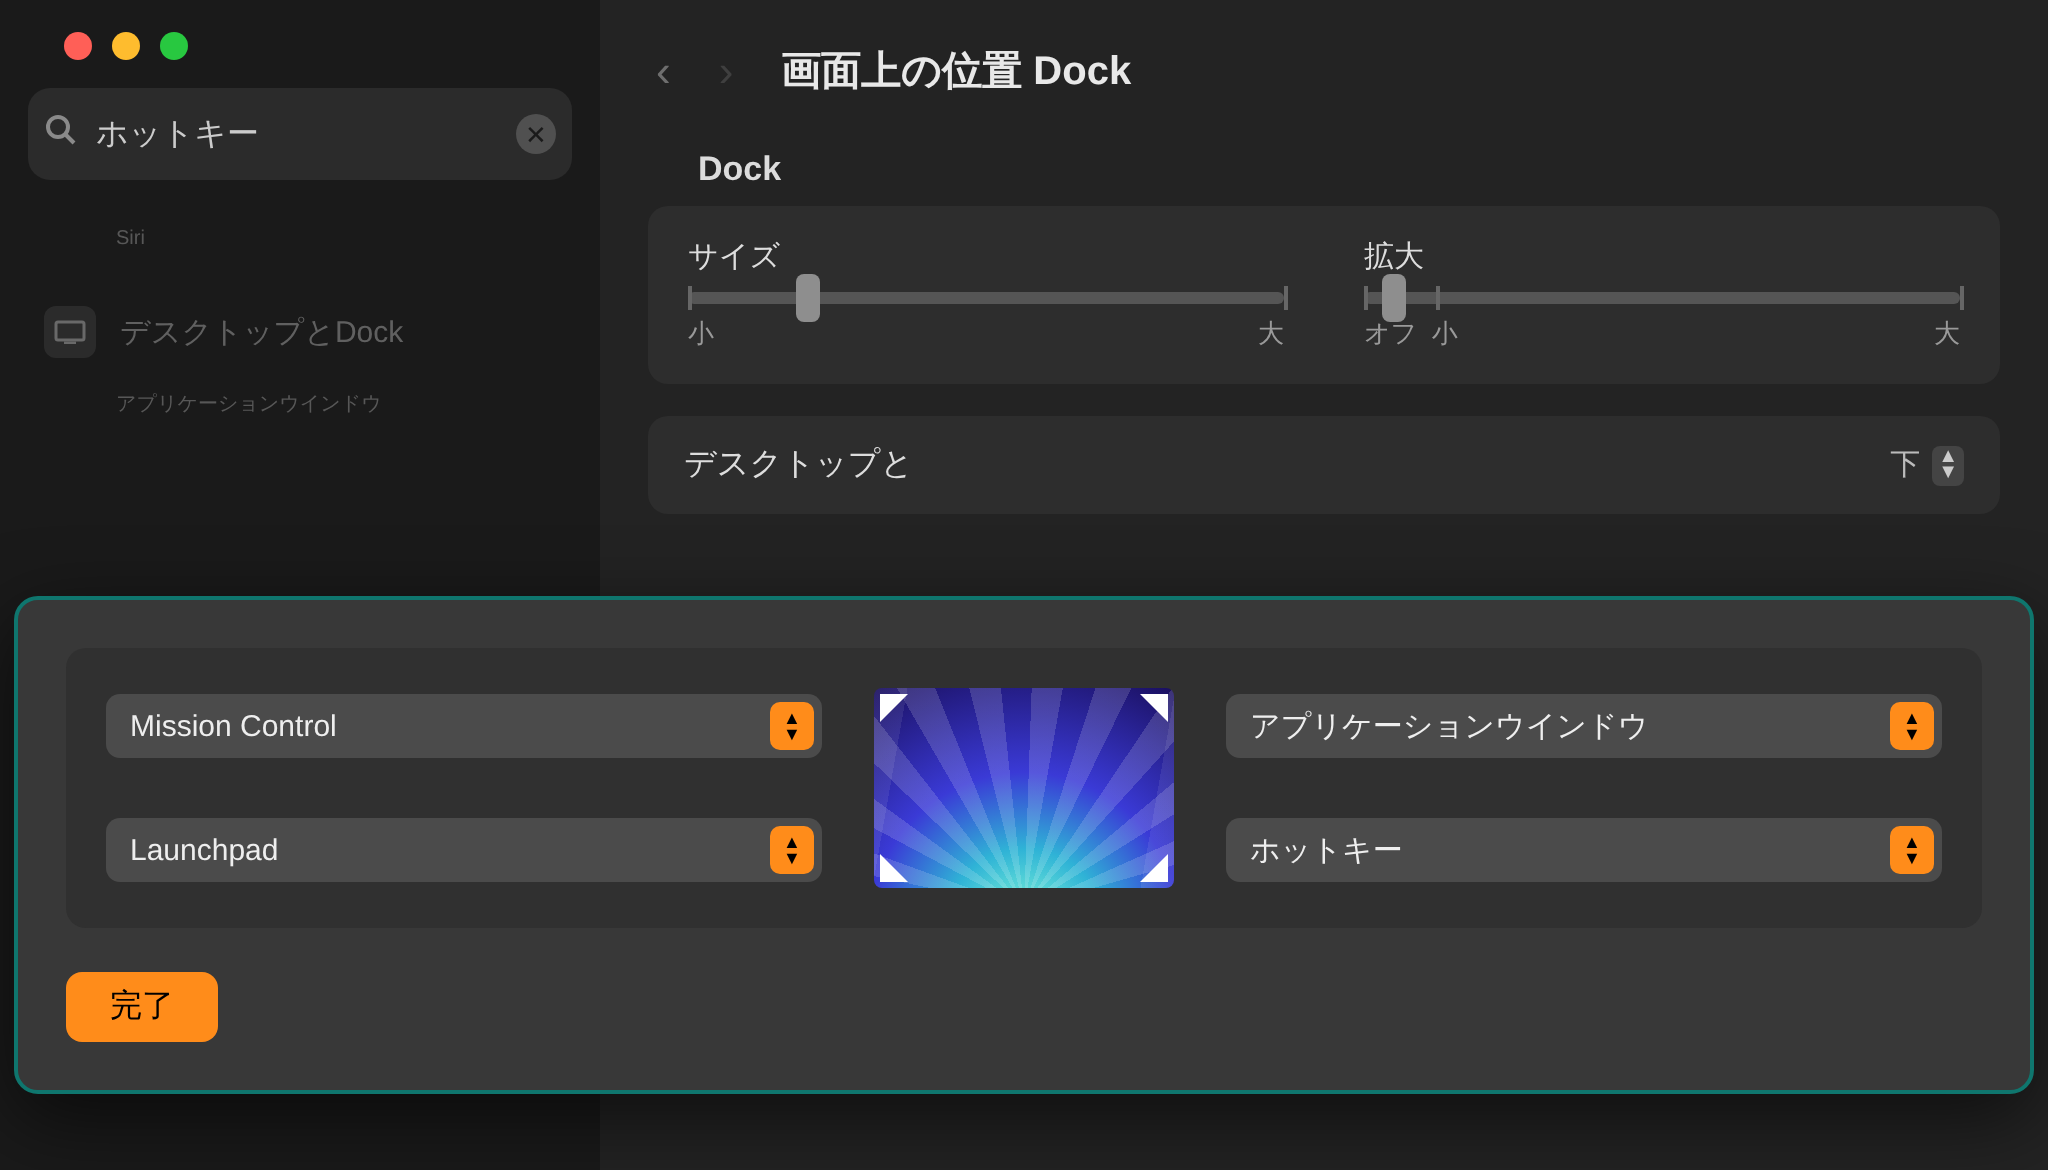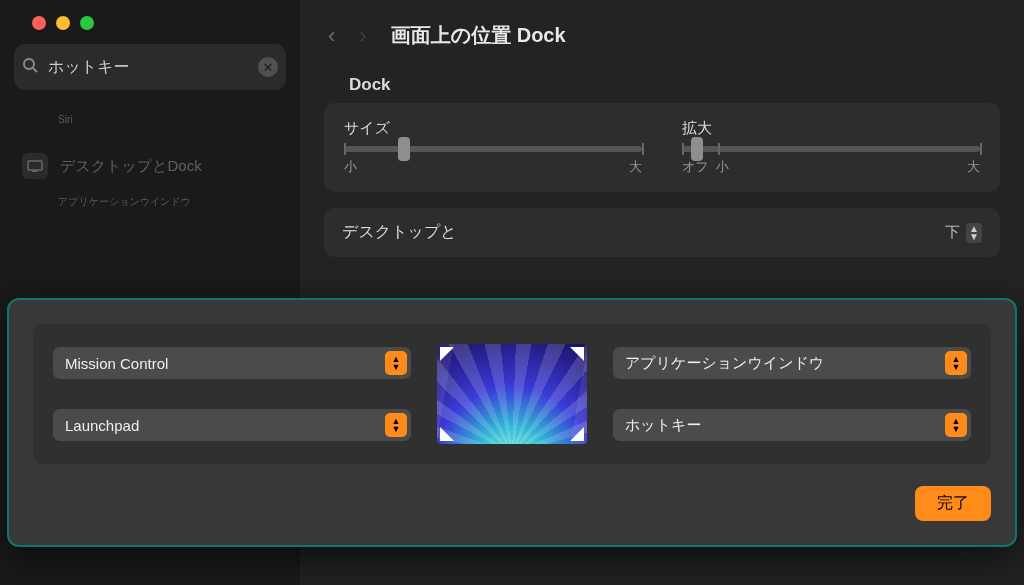--- a/index.html
+++ b/index.html
@@ -162,21 +162,21 @@
   }
   .preview::before {
     content: "";
     position: absolute; inset: 0;
     background:
       linear-gradient(100deg, rgba(255,255,255,0.08) 0 10%, transparent 10% 90%, rgba(255,255,255,0.08) 90% 100%),
       repeating-conic-gradient(from 250deg at 50% 110%, rgba(255,255,255,0.15) 0 8deg, transparent 8deg 16deg);
   }
   .cm { width: 14px; height: 14px; border: none; }
   .sheet-footer {
-    display: flex; justify-content: flex-end; margin-top: 22px;
+    display: flex; justify-content: flex-start; margin-top: 22px;
   }
   .done-btn {
     background: #ff8c1a; color: #000; font-weight: 500; font-size: 16px;
     border: none; border-radius: 8px; padding: 7px 22px;
   }
 </style>
 </head>
 <body>
 
 <div class="window">

